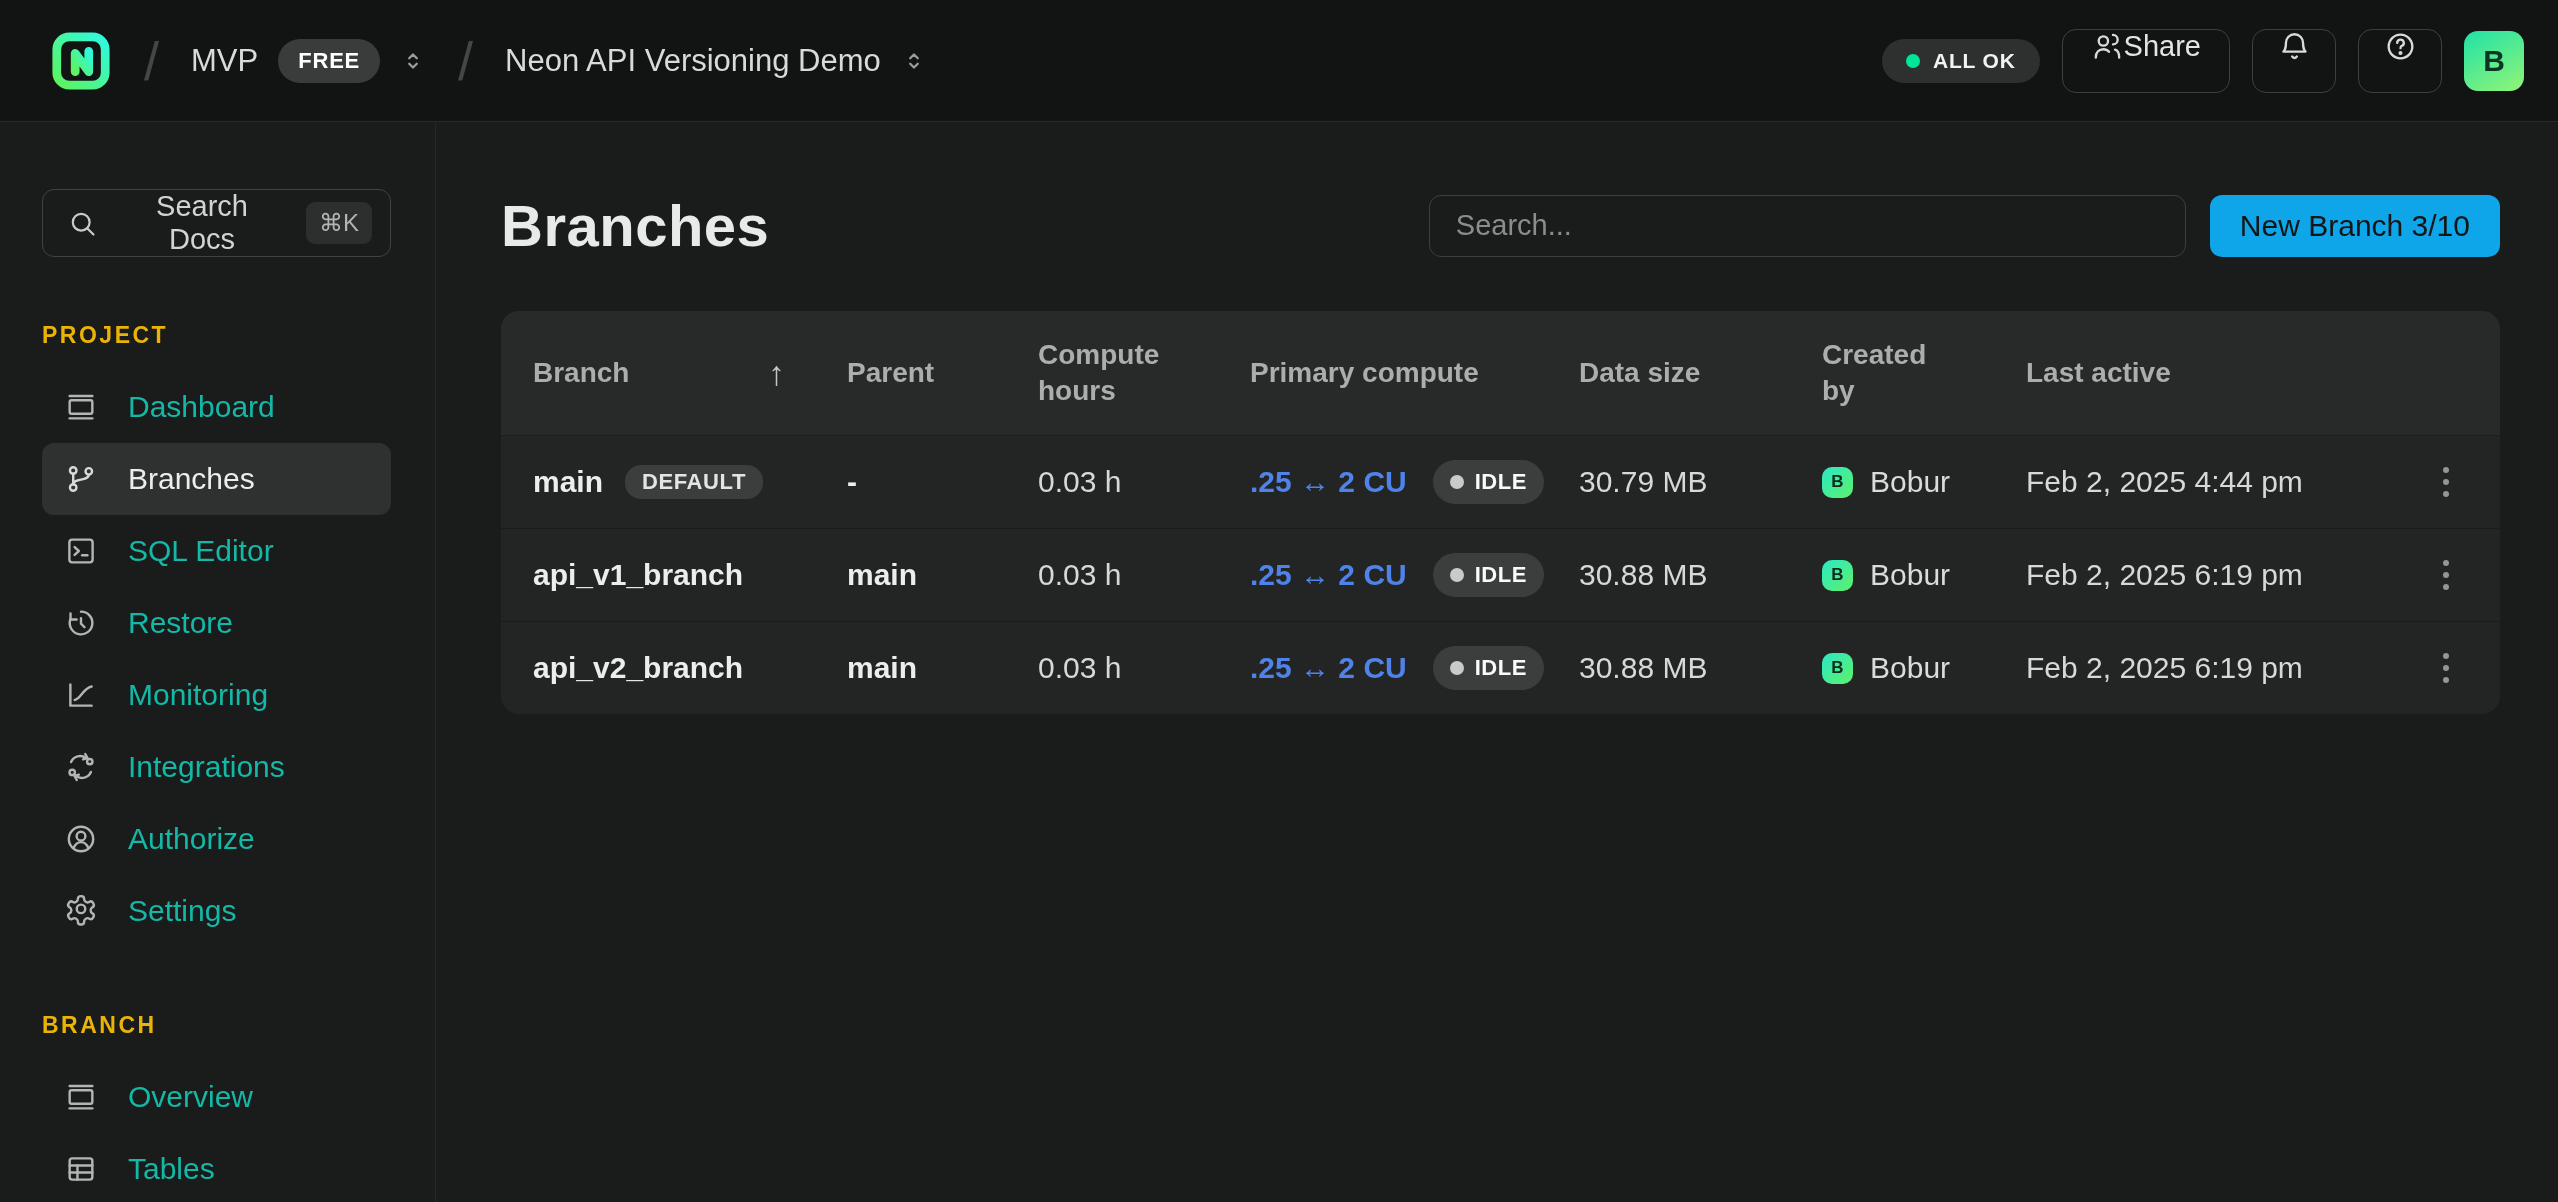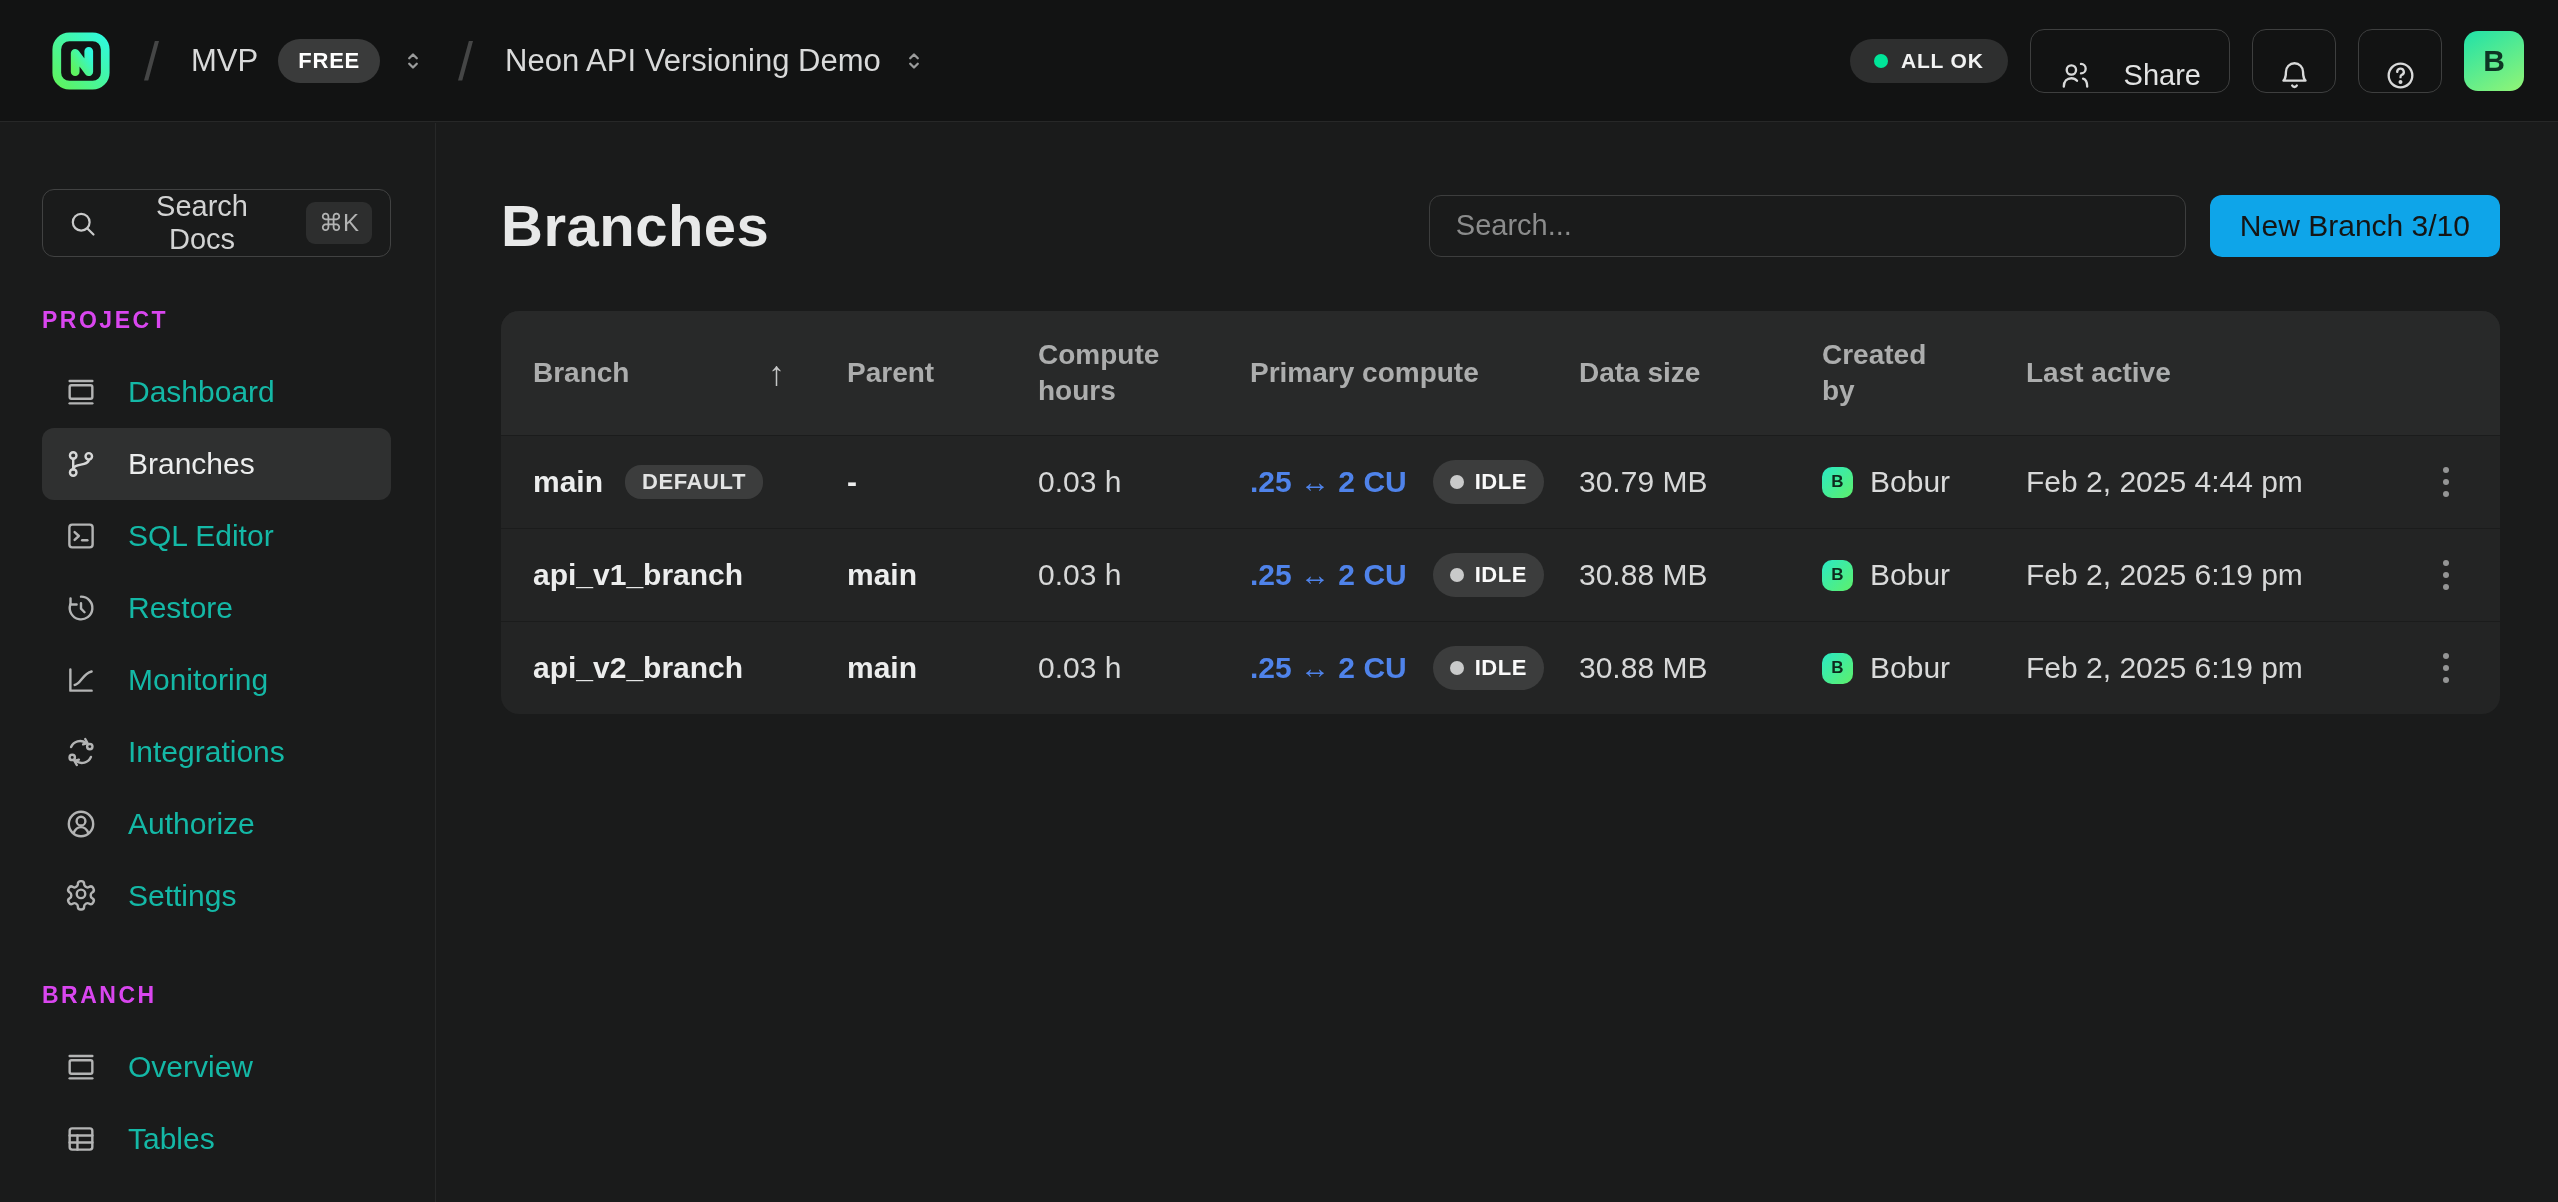--- a/index.html
+++ b/index.html
@@ -28,42 +28,42 @@
   .pill  { background:#3a3b3b; color:#fff; font-size:22px; font-weight:700; letter-spacing:.8px;
            padding:9px 20px; border-radius:999px; }
   .updown { color:#9b9c9c; }
   .updown svg { width:26px; height:38px; stroke-width:2.1; }
 
   .h-right { display:flex; align-items:center; gap:22px; }
   .status-pill { display:flex; align-items:center; gap:13px; background:#2e2f2f; border:none; cursor:pointer;
                  border-radius:999px; height:44px; padding:0 24px; color:#f2f3f3;
                  font-weight:700; font-size:21px; letter-spacing:.8px; font-family:inherit; }
   .status-dot { width:14px; height:14px; border-radius:50%; background:var(--accent,#00e599); }
-  .hbtn { display:flex; align-items:flex-end; justify-content:center; gap:32px; height:64px;
+  .hbtn { display:flex; align-items:flex-start; justify-content:center; gap:0; height:64px;
           border:1.5px solid #3e3f3f; border-radius:14px; background:transparent; cursor:pointer;
           color:#e3e4e4; font-size:29px; padding:0 28px; font-family:inherit; }
   .hbtn.icon-only { width:84px; padding:0; }
   .hbtn svg { width:33px; height:33px; color:#d9dada; }
   .avatar { width:60px; height:60px; border-radius:14px; border:none; cursor:pointer;
             background:linear-gradient(150deg,#25e2a6 5%,#8df478 95%);
             color:#0d3524; font-size:30px; font-weight:700;
             display:flex; align-items:center; justify-content:center; font-family:inherit; }
 
   
   aside {
     position:absolute; top:123px; left:0; bottom:0; width:436px;
     border-right:1px solid #272828; padding:66px 44px 0 42px;
   }
   .docsearch { width:100%; height:68px; border:1.5px solid #414242; border-radius:12px; background:transparent;
                display:flex; align-items:center; gap:24px; padding:0 18px 0 24px; cursor:pointer;
                color:#d2d3d3; font-size:29px; font-family:inherit; }
   .docsearch svg { width:31px; height:31px; color:#c9caca; }
   .kbd { margin-left:auto; background:#2d2e2e; border-radius:9px; padding:7px 13px; font-size:24px; color:#b2b3b3; }
 
-  .sec-label { margin-top:50px; font-size:23px; font-weight:700; letter-spacing:2.5px; color:#d946ef; }
+  .sec-label { margin-top:65px; font-size:23px; font-weight:700; letter-spacing:2.5px; color:#eab308; }
   .sec-items { margin-top:22px; display:flex; flex-direction:column; }
   .nav-item { display:flex; align-items:center; gap:30px; height:72px; border:none; background:transparent;
               border-radius:12px; padding:0 0 0 22px; color:#14b8a6; font-size:30px; font-family:inherit;
               cursor:pointer; text-align:left; }
   .nav-icon { display:flex; color:#b3b4b4; }
   .nav-icon svg { width:34px; height:34px; }
   .nav-item.active { background:#2f3030; color:#eceded; }
   .nav-item.active .nav-icon { color:#d7d8d8; }
 
   

